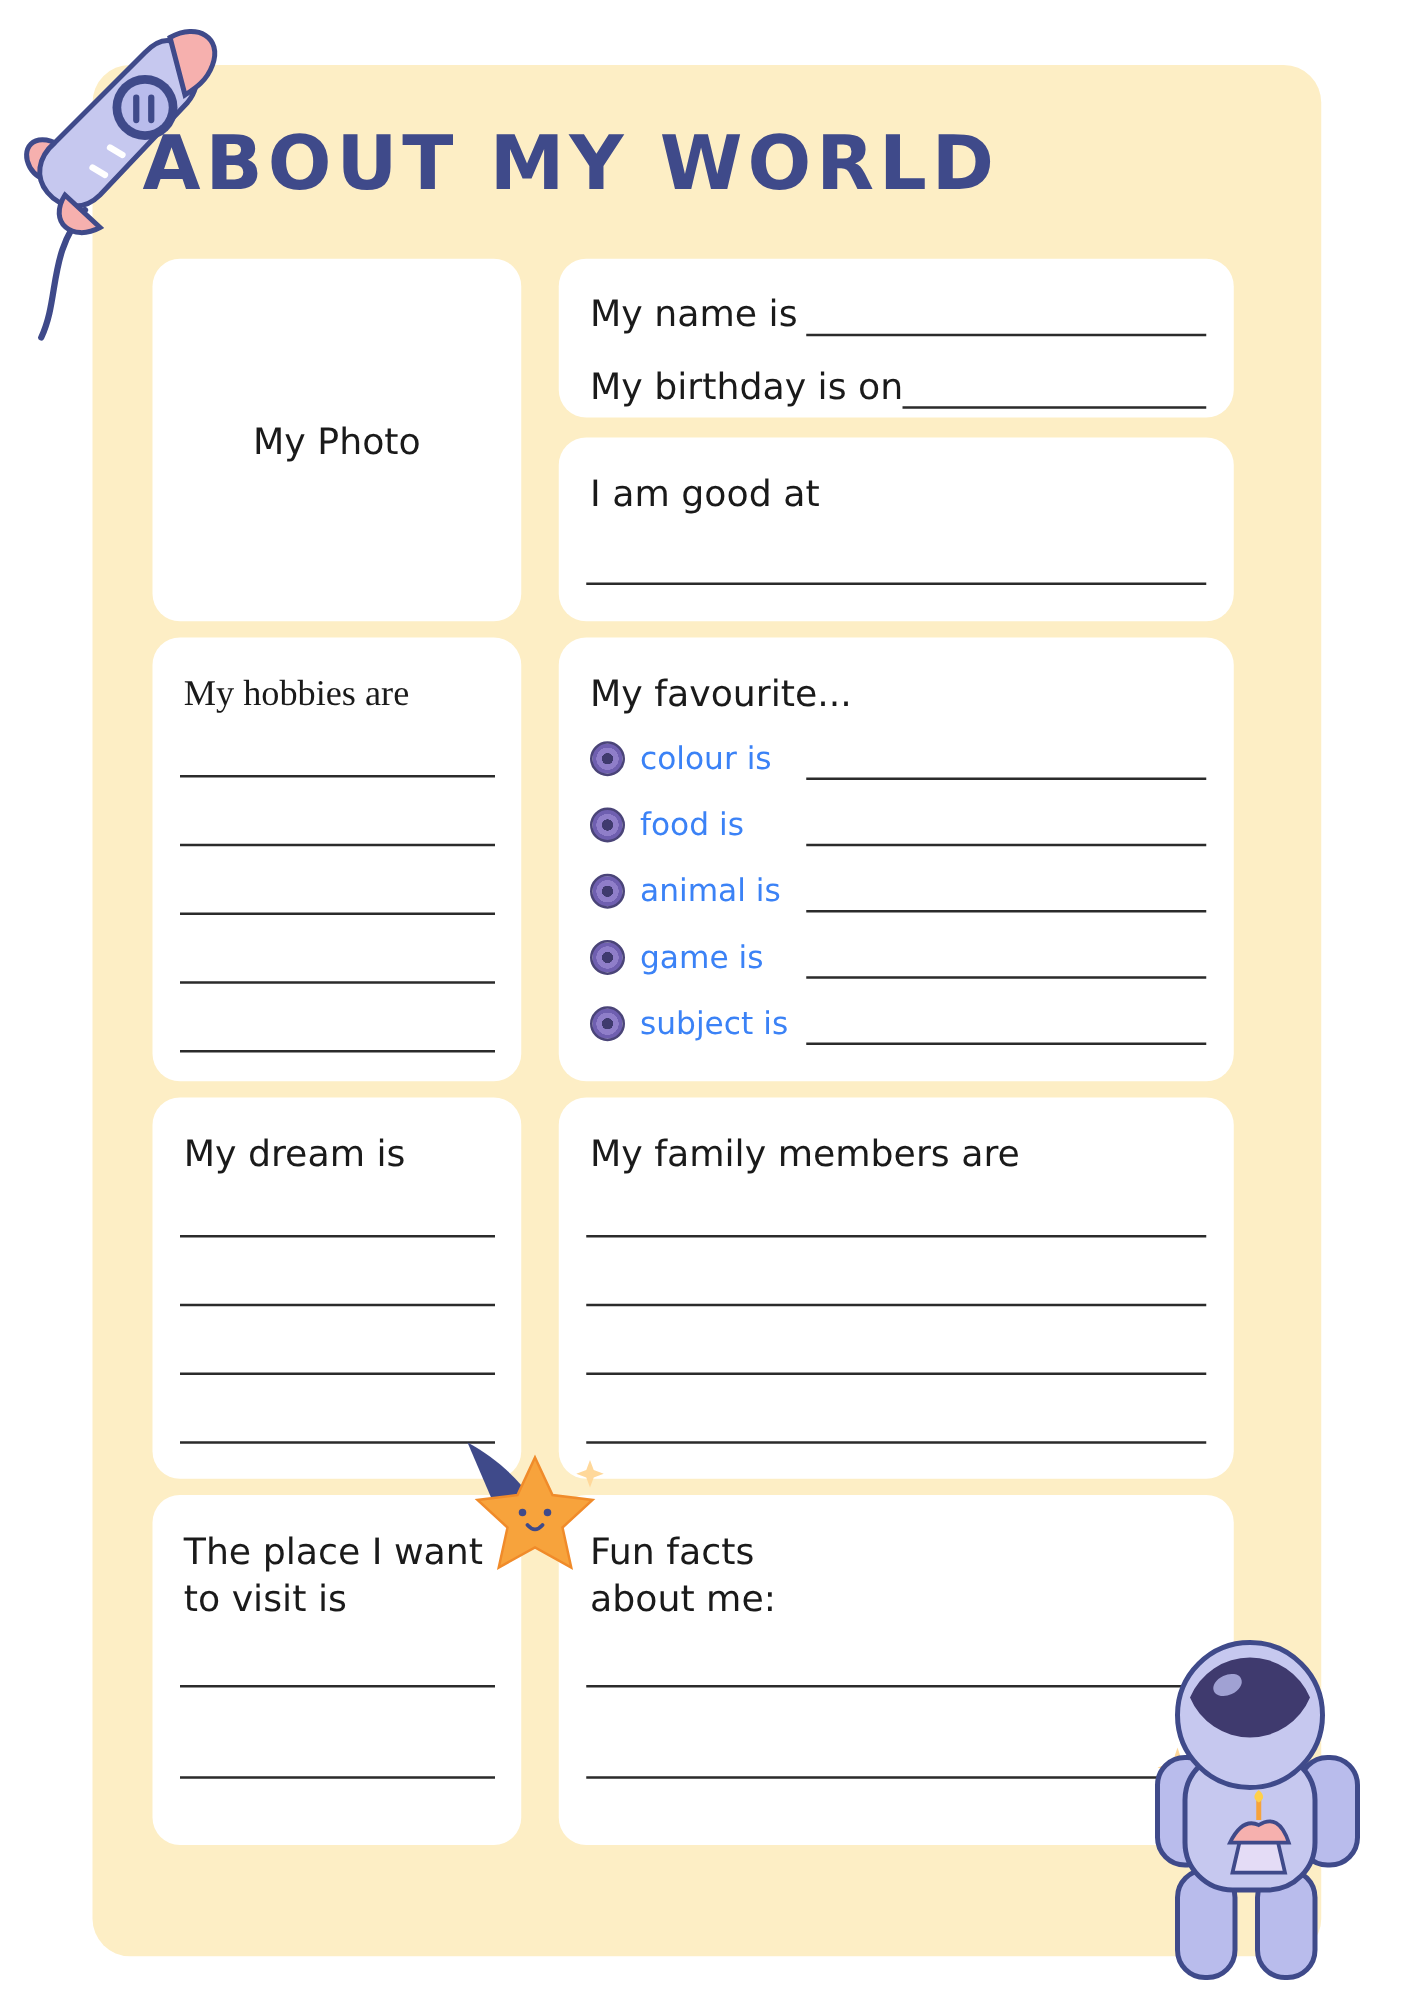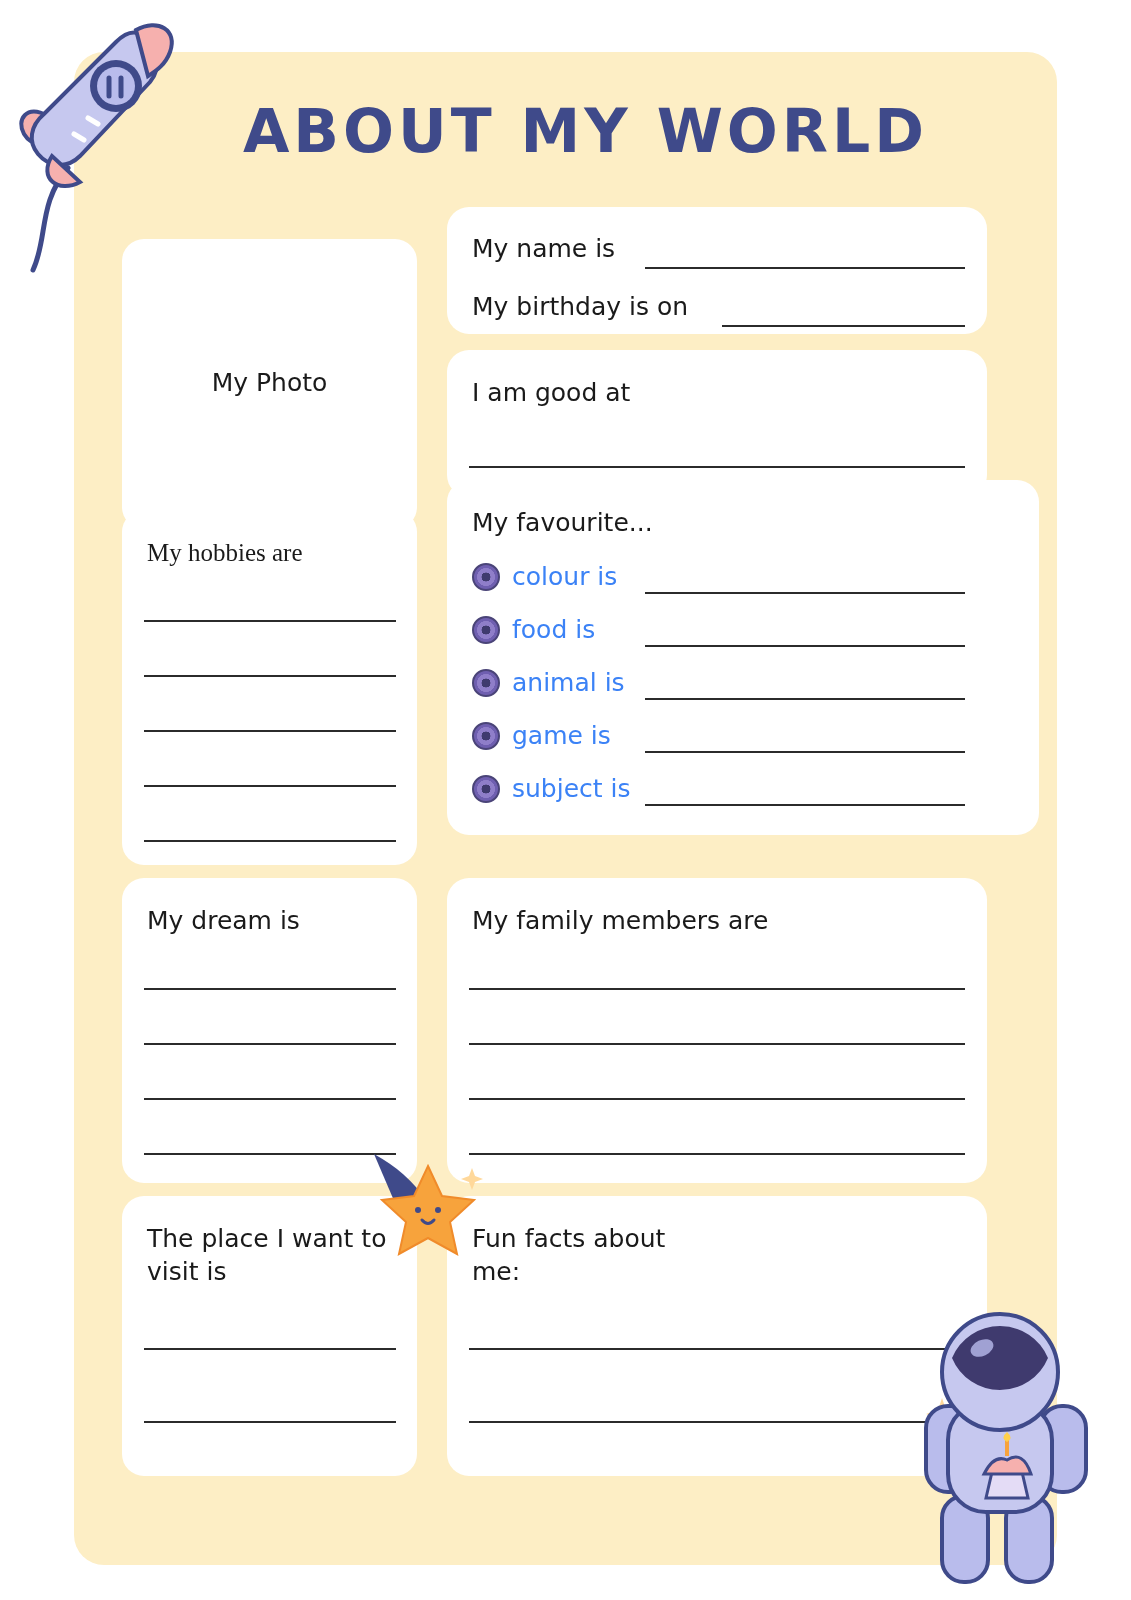--- a/index.html
+++ b/index.html
@@ -18,63 +18,63 @@
     position: absolute;
     left: 74px; top: 52px;
     width: 983px; height: 1513px;
     background: #fdeec5;
     border-radius: 30px;
   }
   .title {
     position: absolute;
     left: 74px; top: 96px;
     width: 983px;
-    text-align: center;
+    text-align: left;
     font-family: "DejaVu Sans", sans-serif;
     font-weight: bold;
     font-size: 60px;
     letter-spacing: 4px;
     color: #3f4a8a;
     padding-left: 40px;
   }
   .card {
     position: absolute;
     background: #ffffff;
     border-radius: 22px;
   }
   .lbl {
-    font-size: 25px;
+    font-size: 29px;
     color: #1a1a1a;
     line-height: 1.3;
   }
   .lbl.center { text-align: center; }
   .rule {
     position: absolute;
     height: 0;
     border-bottom: 2px solid #2b2b2b;
   }
   
-  #photo-card { left: 122px; top: 207px; width: 295px; height: 290px; margin-top: 32px; }
+  #photo-card { left: 122px; top: 207px; width: 295px; height: 290px; }
   #photo-label { position: absolute; left: 0; top: 128px; width: 100%; }
 
   
   #name-card { left: 447px; top: 207px; width: 540px; height: 127px; }
   #lbl-name { position: absolute; left: 25px; top: 26px; }
   #lbl-bday { position: absolute; left: 25px; top: 84px; }
 
   
   #goodat-card { left: 447px; top: 350px; width: 540px; height: 147px; }
   #lbl-goodat { position: absolute; left: 25px; top: 27px; }
 
   
   #hobbies-card { left: 122px; top: 510px; width: 295px; height: 355px; }
   #lbl-hobbies { position: absolute; left: 25px; top: 27px; font-family: Liberation Serif, serif; }
 
   
-  #fav-card { left: 447px; top: 480px; width: 592px; height: 355px; }
+  #fav-card { left: 447px; top: 510px; width: 540px; height: 355px; }
   #lbl-fav { position: absolute; left: 25px; top: 27px; }
   .fav-row { position: absolute; left: 25px; display: flex; align-items: center; }
   .fav-row .fav-text { font-size: 25px; color: #3b82f6; margin-left: 12px; }
   .donut {
     width: 28px; height: 28px; border-radius: 50%;
     background: radial-gradient(circle at 50% 50%, #3f3a6e 0 26%, #8f7ec9 27% 52%, #6f5fb0 53% 100%);
     border: 2px solid #4a4478;
     flex: 0 0 auto;
   }
 

